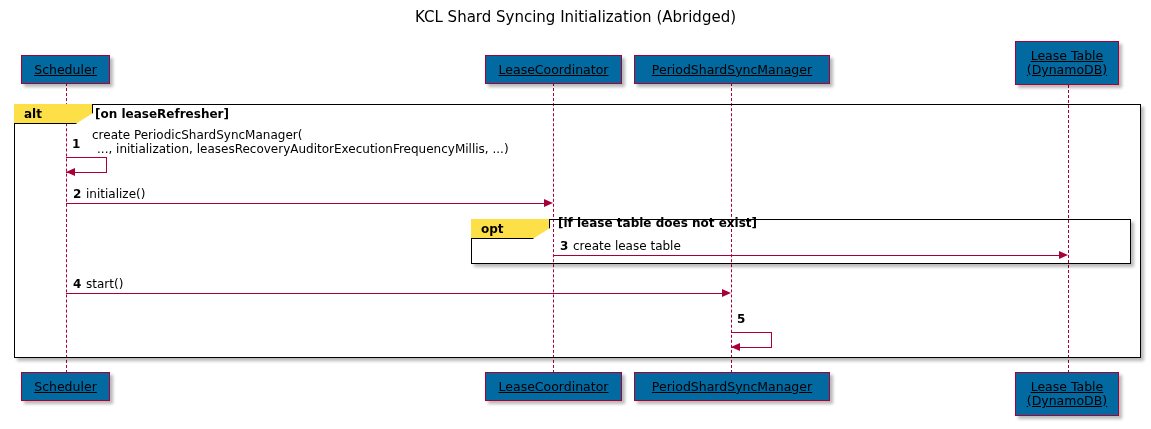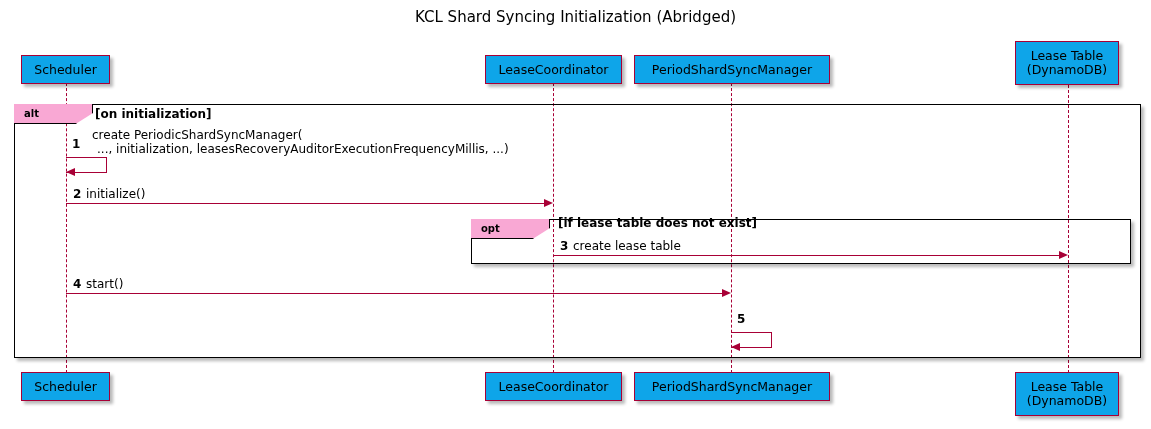--- a/index.html
+++ b/index.html
@@ -23,54 +23,55 @@
     width: 1151px;
     text-align: center;
     font-size: 15px;
     color: #000000;
     white-space: nowrap;
   }
   
   .participant {
     position: absolute;
     box-sizing: border-box;
-    background: #0ea5e9;
+    background: #0369a1;
     border: 1.5px solid #A80036;
     box-shadow: 3px 3px 3px rgba(0,0,0,0.28);
     color: #000000;
     font-size: 12.5px;
     line-height: 14px;
     text-align: center;
     display: flex;
     align-items: center;
     justify-content: center;
     padding: 2px 7px;
     white-space: pre-line;
+    text-decoration: underline;
   }
   
   .lifeline {
     position: absolute;
     width: 0;
     border-left: 1.4px dashed #A80036;
   }
   
   .frame {
     position: absolute;
     box-sizing: border-box;
     border: 1.6px solid #000000;
     background: transparent;
     box-shadow: 3px 3px 3px rgba(0,0,0,0.28);
   }
   .frame-label {
     position: absolute;
     box-sizing: border-box;
-    background: #f9a8d4;
+    background: #fde047;
     border-right: 1.6px solid #000000;
     border-bottom: 1.6px solid #000000;
-    font-size: 10px;
+    font-size: 12px;
     font-weight: bold;
     color: #000000;
     display: flex;
     align-items: center;
     padding-left: 10px;
     clip-path: polygon(0 0, 100% 0, 100% 45%, 78% 100%, 0 100%);
   }
   .frame-cond {
     position: absolute;
     font-size: 12px;
@@ -126,21 +127,21 @@
   <div class="lifeline" style="left:1068px; top:85px; height:288px;"></div>
 
   <div class="participant" style="left:21px; top:55px; width:89px; height:29px;">Scheduler</div>
   <div class="participant" style="left:485px; top:55px; width:137px; height:29px;">LeaseCoordinator</div>
   <div class="participant" style="left:634px; top:55px; width:196px; height:29px;">PeriodShardSyncManager</div>
   <div class="participant" style="left:1015px; top:41px; width:104px; height:44px;">Lease Table
 (DynamoDB)</div>
 
   <div class="frame" style="left:14px; top:104px; width:1127px; height:254px;"></div>
   <div class="frame-label" style="left:14px; top:104px; width:79px; height:20px;">alt</div>
-  <div class="frame-cond" style="left:95px; top:107px;">[on initialization]</div>
+  <div class="frame-cond" style="left:95px; top:107px;">[on leaseRefresher]</div>
 
   <div class="msg-label" style="left:86px; top:128px;">
     <span class="msg-num" style="position:absolute; left:-14px; top:9px;">1</span>
     <span style="display:block;margin-left:6px;">create PeriodicShardSyncManager(</span>
     <span style="display:block; padding-left:11px;">..., initialization, leasesRecoveryAuditorExecutionFrequencyMillis, ...)</span>
   </div>
   <div class="self-loop" style="left:66px; top:157px; width:41px; height:16px;"></div>
   <div class="msg-head left" style="left:66px; top:168px;"></div>
 
   <div class="msg-label" style="left:86px; top:187px;">

